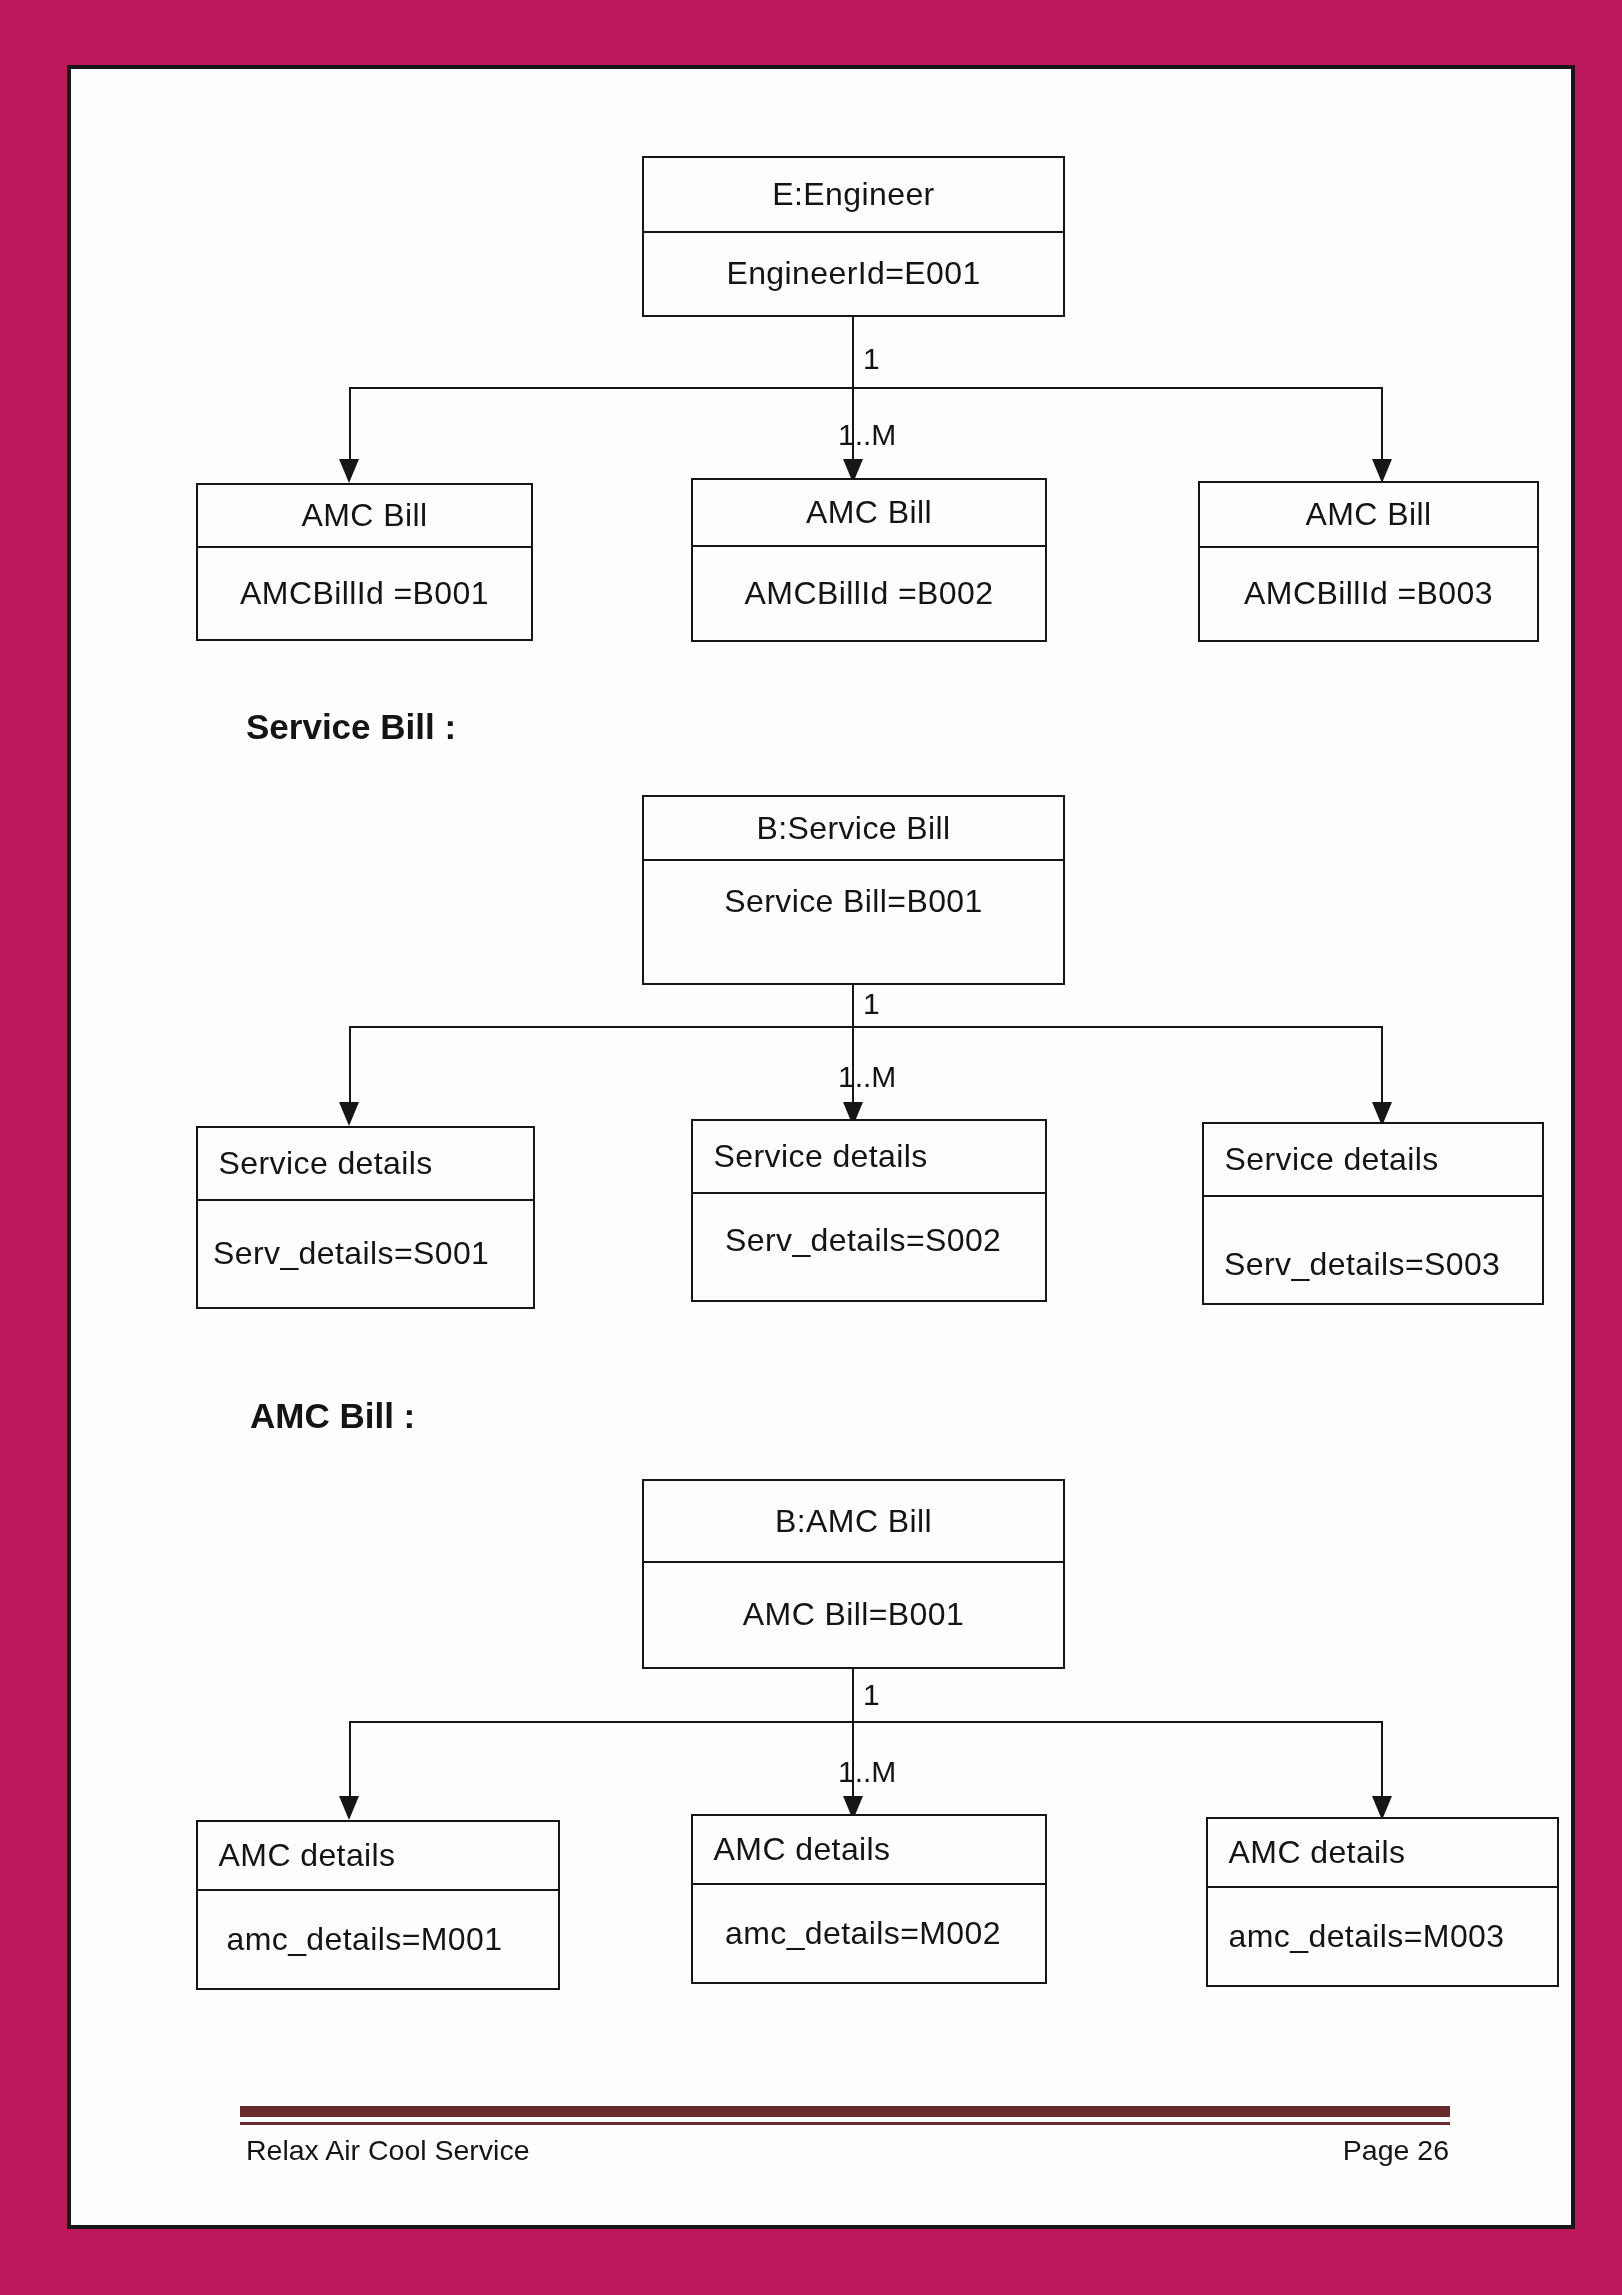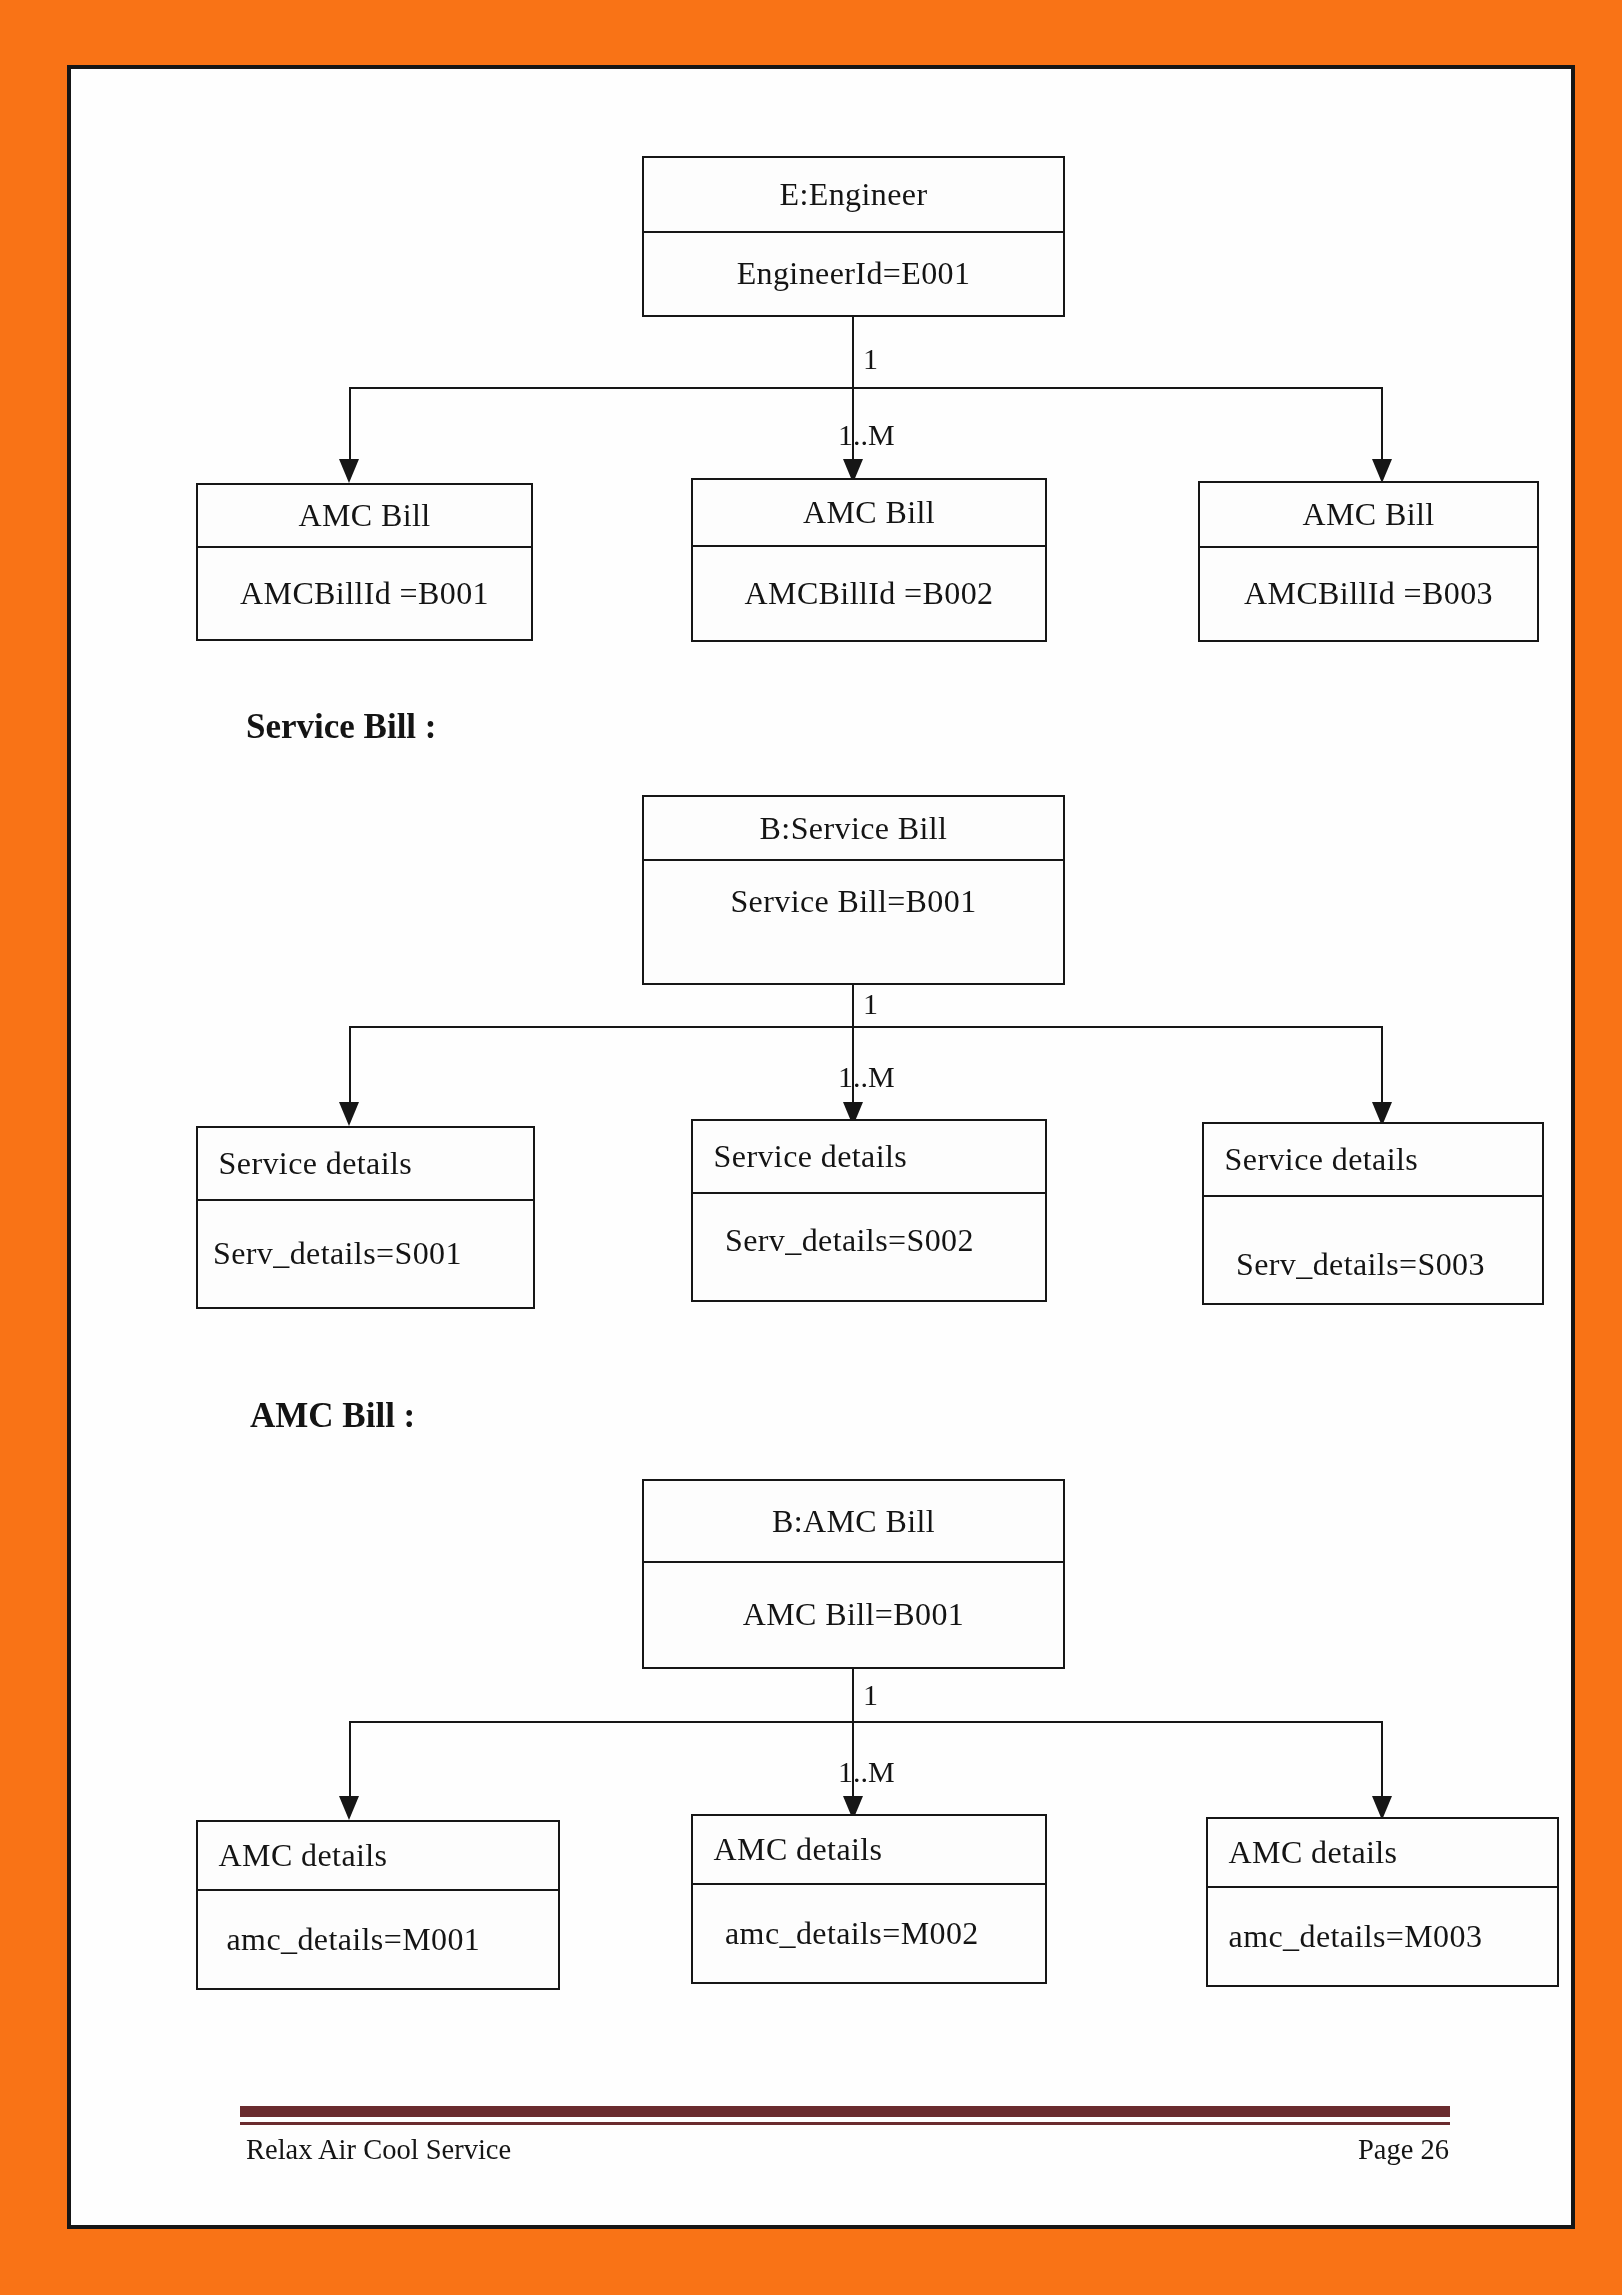--- a/index.html
+++ b/index.html
@@ -1,17 +1,17 @@
 <!DOCTYPE html>
 <html style="font-size:12.7px"><head>
 <meta charset="utf-8">
 <style>
   html,body{margin:0;padding:0;background:#ffffff;}
-  .stage{position:relative;width:1622px;height:2295px;background:#f97316;overflow:hidden;
-         font-family:Liberation Serif, serif;color:#141414;}
+  .stage{position:relative;width:1622px;height:2295px;background:#be185d;overflow:hidden;
+         font-family:Liberation Sans, sans-serif;color:#141414;}
   .frame{position:absolute;left:67px;top:65px;width:1508px;height:2164px;
          border:4.8px solid #161616;background:#fefefe;box-sizing:border-box;}
   .ebox{position:absolute;border:2.4px solid #161616;background:#fdfdfd;box-sizing:border-box;}
   .ebox .trow{border-bottom:2.4px solid #161616;box-sizing:border-box;}
   .row-c{display:flex;align-items:center;justify-content:center;}
   .row-l{display:flex;align-items:center;justify-content:flex-start;padding-left:20.6px;box-sizing:border-box;}
   .bt{font-size:32px;letter-spacing:0.4px;white-space:nowrap;}
   .bv{font-size:32px;letter-spacing:0.4px;white-space:nowrap;}
   .vline{position:absolute;width:2.4px;background:#161616;}
   .hline{position:absolute;height:2.4px;background:#161616;}
@@ -76,21 +76,21 @@
   <div class="ebox" style="left:196px;top:1126px;width:339px;height:183px;">
     <div class="trow row-l bt" style="height:73px;">Service details</div>
     <div class="row-l bv" style="height:105px;padding-left:15px;">Serv_details=S001</div>
   </div>
   <div class="ebox" style="left:691px;top:1119px;width:356px;height:183px;">
     <div class="trow row-l bt" style="height:73px;">Service details</div>
     <div class="row-l bv" style="height:92px;padding-left:32px;">Serv_details=S002</div>
   </div>
   <div class="ebox" style="left:1202px;top:1122px;width:342px;height:183px;">
     <div class="trow row-l bt" style="height:73px;">Service details</div>
-    <div class="row-l bv" style="height:135px;padding-left:32px;border-radius:31px;">Serv_details=S003</div>
+    <div class="row-l bv" style="height:135px;padding-left:20px;border-radius:31px;">Serv_details=S003</div>
   </div>
 
   <div class="heading" style="left:250px;top:1396px;">AMC Bill :</div>
   <div class="ebox" style="left:642px;top:1479px;width:423px;height:190px;">
     <div class="trow row-c bt" style="height:82px;">B:AMC Bill</div>
     <div class="row-c bv" style="height:103px;">AMC Bill=B001</div>
   </div>
   <div class="vline" style="left:852px;top:1669px;height:55px;"></div>
   <div class="lbl" style="left:863px;top:1678px;">1</div>
   <div class="hline" style="left:349px;top:1721px;width:1034px;"></div>

